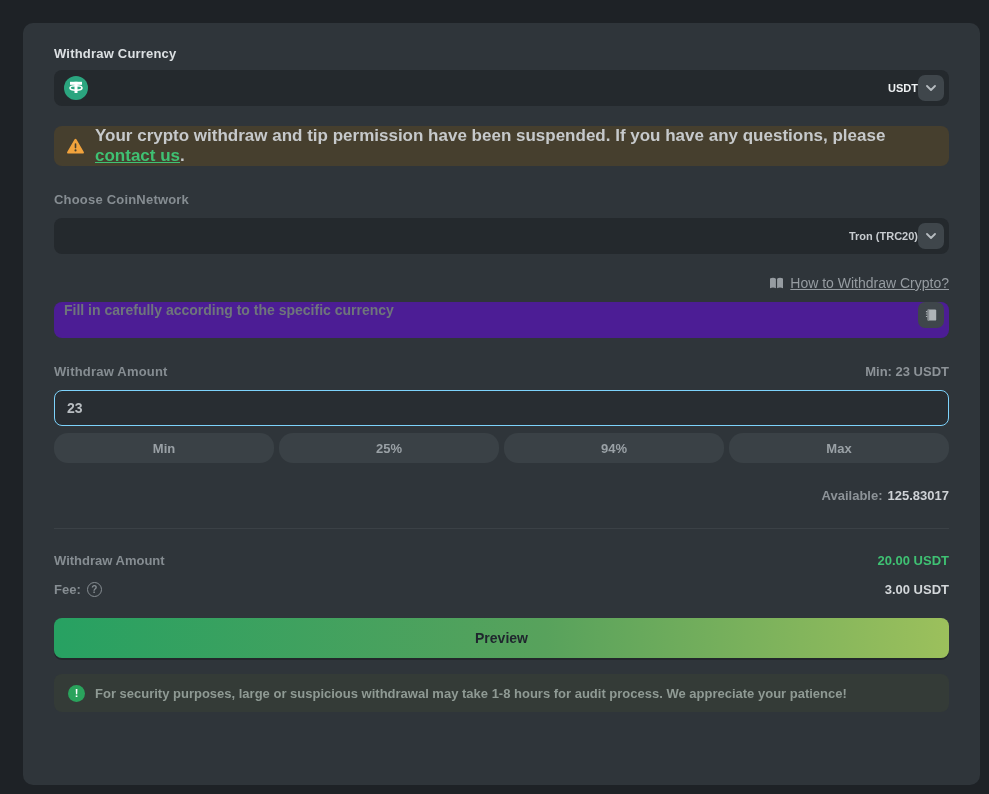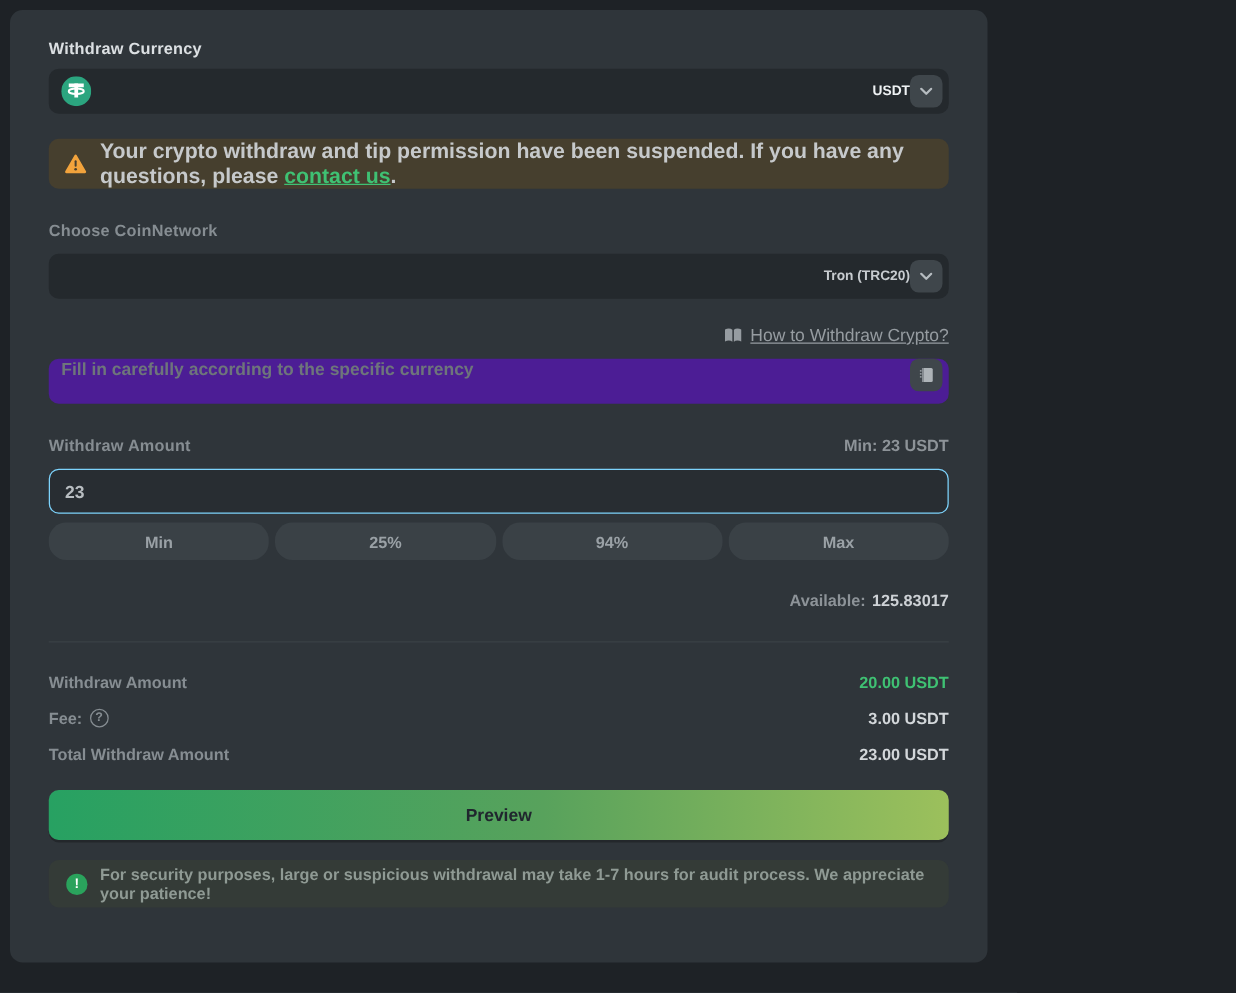--- a/index.html
+++ b/index.html
@@ -3,22 +3,22 @@
 <meta charset="utf-8">
 <style>
   * { margin: 0; padding: 0; box-sizing: border-box; }
   html, body { width: 989px; height: 794px; overflow: hidden; }
   body {
     background: #1e2226;
     font-family: "Liberation Sans", "DejaVu Sans", sans-serif;
     -webkit-font-smoothing: antialiased;
   }
   .card {
-    margin: 8px;
-    width: 782px;
+    margin: 23px;
+    width: 957px;
     height: 762px;
     background: #2f353a;
     border-radius: 10px;
     padding: 23px 31px 26px 31px;
   }
   .field-label {
     font-size: 13px;
     font-weight: 700;
     color: #868d92;
     letter-spacing: .2px;
@@ -318,26 +318,22 @@
       <span class="s-label">Withdraw Amount</span>
       <span class="s-value green">20.00 USDT</span>
     </div>
     <div class="summary-row">
       <span class="s-label">
         <span>Fee:</span>
         <span class="q-icon">?</span>
       </span>
       <span class="s-value">3.00 USDT</span>
     </div>
-    <div class="summary-row">
-      <span class="s-label">Total Withdraw Amount</span>
-      <span class="s-value">23.00 USDT</span>
-    </div>
   </div>
 
   <button class="preview-btn">Preview</button>
 
   <div class="info-banner">
     <span class="info-icon">!</span>
-    <span class="info-text">For security purposes, large or suspicious withdrawal may take 1-7 hours for audit process. We appreciate your patience!</span>
+    <span class="info-text">For security purposes, large or suspicious withdrawal may take 1-8 hours for audit process. We appreciate your patience!</span>
   </div>
 
 </div>
 
 </body></html>

